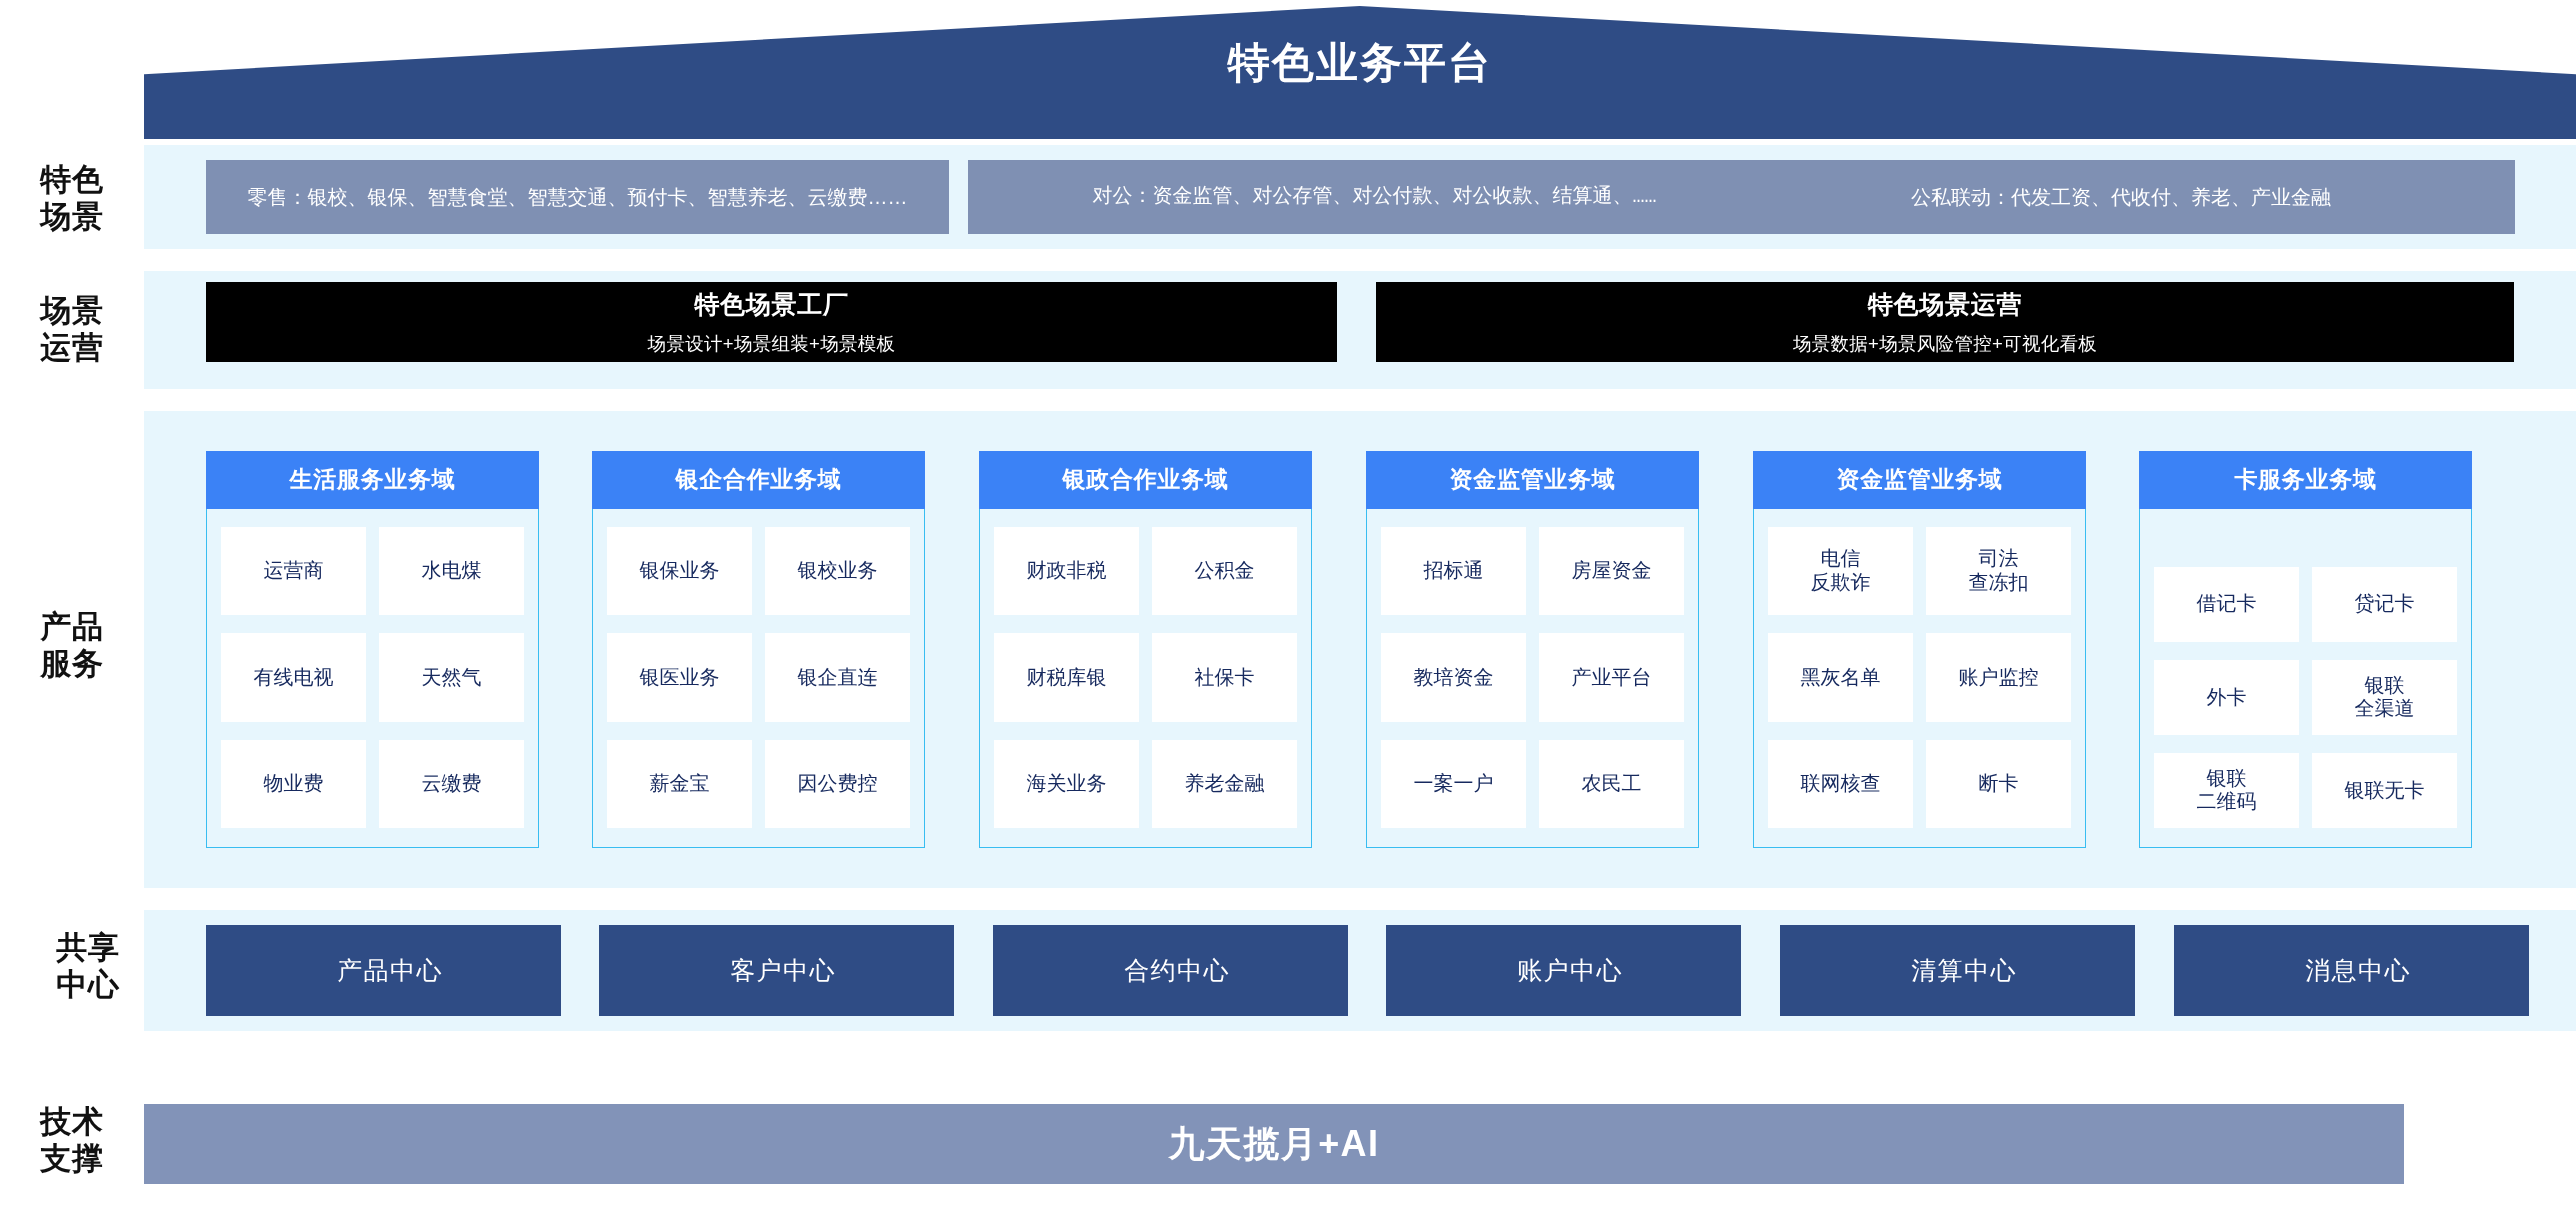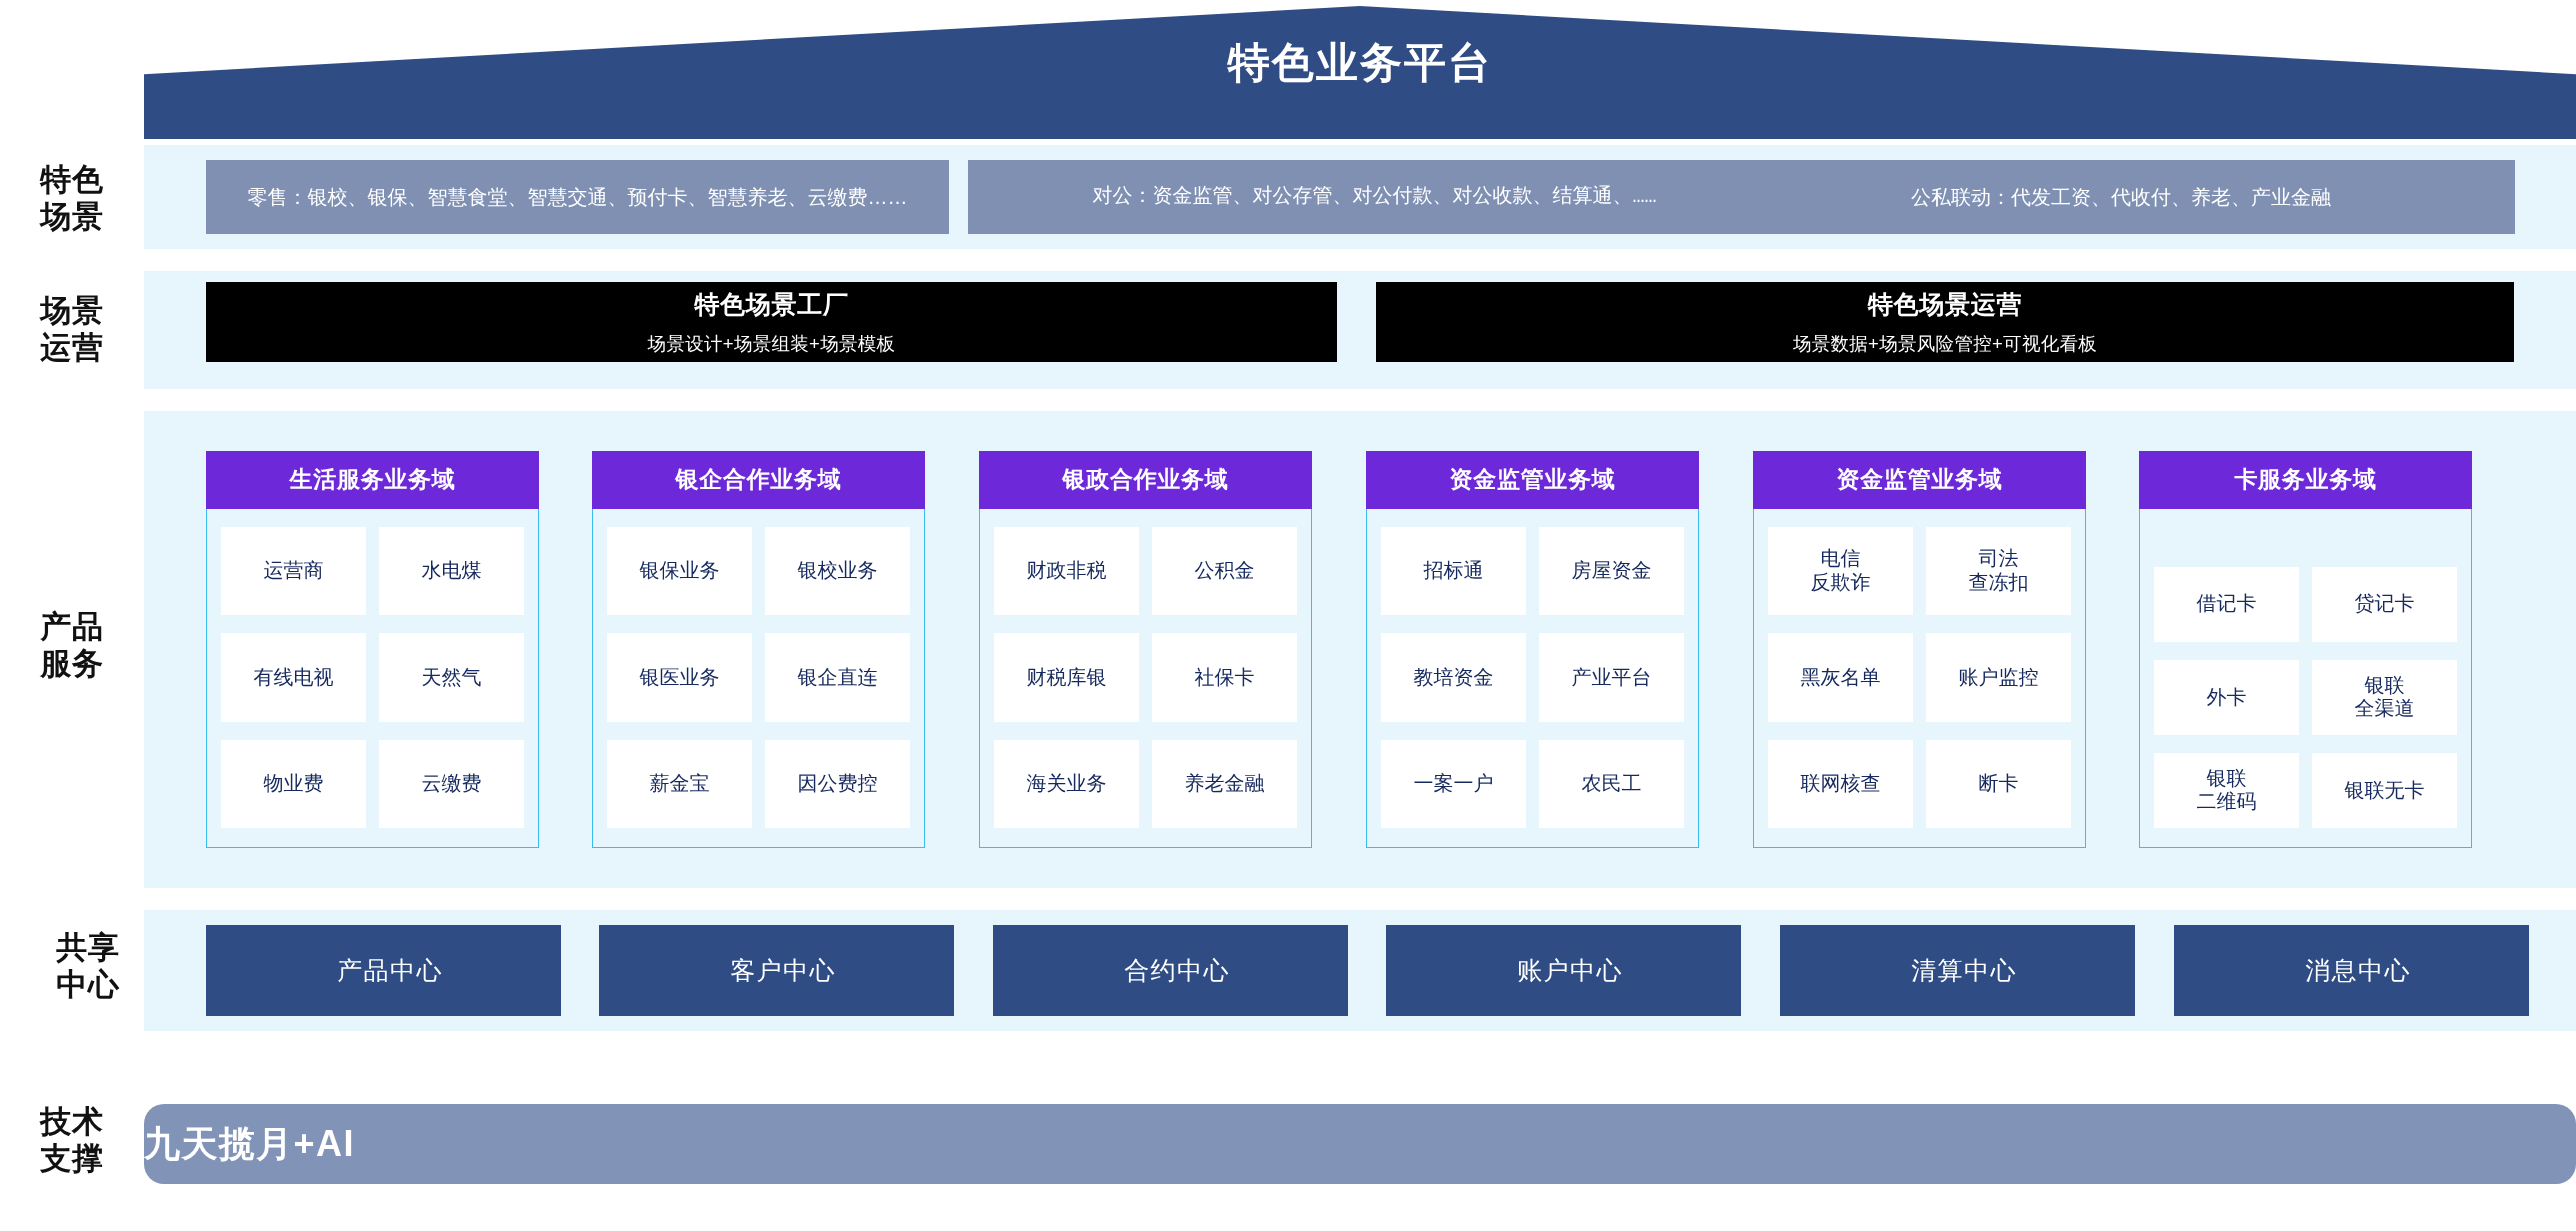--- a/index.html
+++ b/index.html
@@ -92,21 +92,21 @@
     position: absolute;
     top: 40px;
     width: 333px;
     height: 397px;
     background: #e7f6fd;
     border: 1.4px solid #38bdf1;
     display: flex;
     flex-direction: column;
   }
   .prod-head {
-    background: #6d28d9;
+    background: #3b82f6;
     color: #ffffff;
     font-size: 23px;
     font-weight: bold;
     letter-spacing: 0.7px;
     height: 58px;
     display: flex;
     align-items: center;
     justify-content: center;
     margin: -1.4px -1.4px 0 -1.4px;
   }
@@ -143,25 +143,25 @@
     align-items: center;
     justify-content: center;
     text-align: center;
     padding-left: 13px;
   }
 
   
   #band-tech {
     position: absolute;
     left: 144px; top: 1104px;
-    width: 2432px; height: 80px;
+    width: 2260px; height: 80px;
     background: #8293b8;
     display: flex;
     align-items: center;
-    border-radius: 20px;
+    justify-content: center;
   }
   #tech-text {
     color: #ffffff;
     font-size: 36px;
     font-weight: bold;
     letter-spacing: 1.4px;
   }
 </style>
 </head>
 <body>

